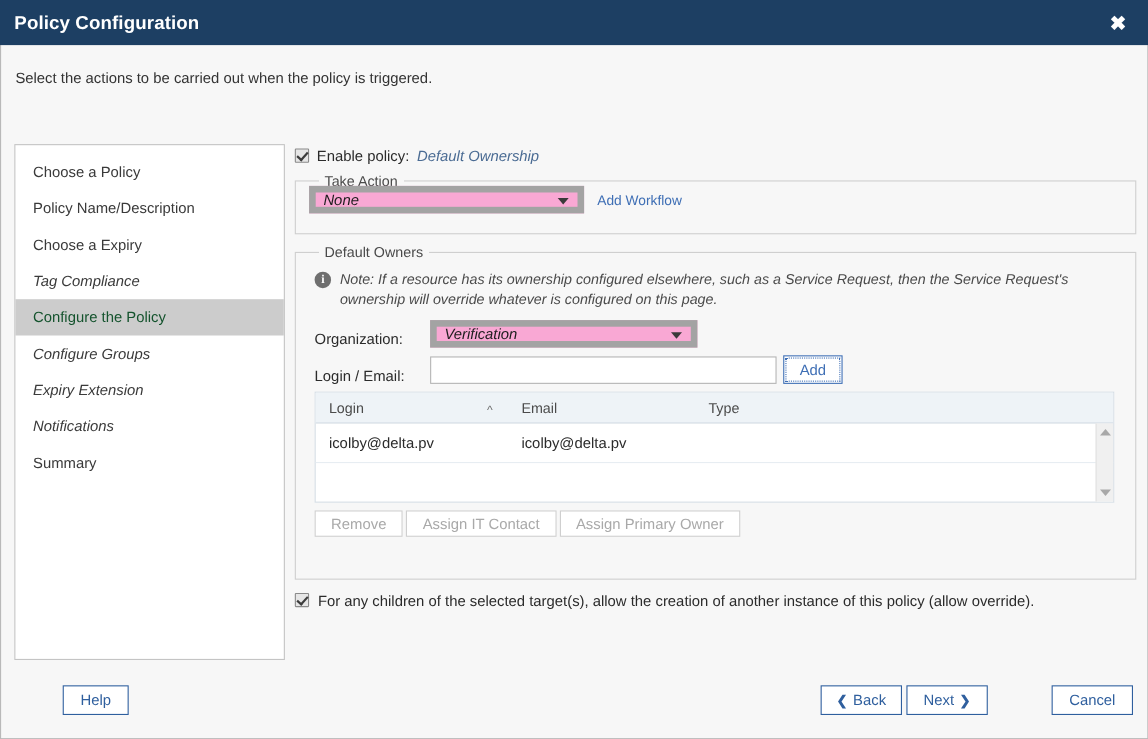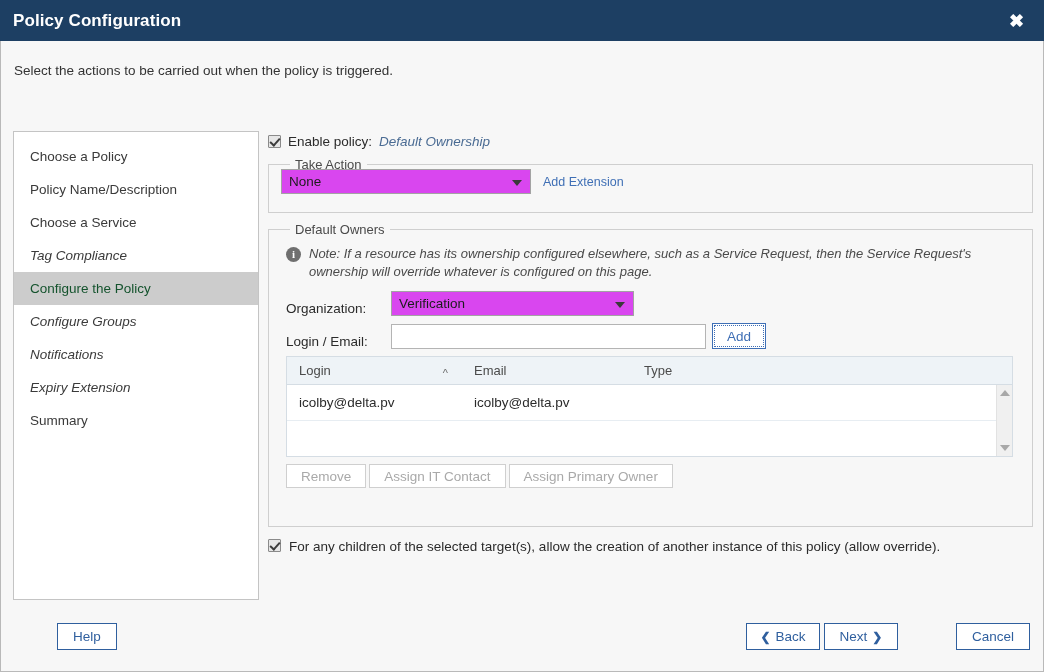--- a/index.html
+++ b/index.html
@@ -122,29 +122,30 @@
   legend {
     font-size: 13px;
     color: #4a4a4a;
     padding: 0 5px;
     margin-left: 9px;
   }
   #take-action-fs { height: 56px; padding: 0 12px; }
   .ta-inner { display: flex; align-items: center; gap: 12px; margin-top: -3px; }
   .select-box {
     position: relative;
-    background: #d946ef;
-    border: 1px solid #a3a3a3;
+    background: #f9a8d4;
+    border: 6px solid #a3a3a3;
     height: 25px;
     display: flex;
     align-items: center;
     padding: 0 22px 0 7px;
     font-size: 13.5px;
     color: #1c1c1c;
     cursor: pointer;
+    font-style: italic;
   }
   .select-box::after {
     content: "";
     position: absolute;
     right: 8px; top: 50%;
     margin-top: -2px;
     border-left: 5px solid transparent;
     border-right: 5px solid transparent;
     border-top: 6px solid #3a3a3a;
   }
@@ -349,44 +350,44 @@
     <span id="close-icon">✖</span>
   </div>
 
   <div id="intro">Select the actions to be carried out when the policy is triggered.</div>
 
   <div id="body-area">
 
     <div id="sidebar">
       <div class="side-item">Choose a Policy</div>
       <div class="side-item">Policy Name/Description</div>
-      <div class="side-item">Choose a Service</div>
+      <div class="side-item">Choose a Expiry</div>
       <div class="side-item italic">Tag Compliance</div>
       <div class="side-item active">Configure the Policy</div>
       <div class="side-item italic">Configure Groups</div>
+      <div class="side-item italic">Expiry Extension</div>
       <div class="side-item italic">Notifications</div>
-      <div class="side-item italic">Expiry Extension</div>
       <div class="side-item">Summary</div>
     </div>
 
     <div id="rightpane">
 
       <div class="row-enable">
         <span class="cbx checked"></span>
         <span class="enable-label">Enable policy:</span>
         <span class="policy-name">Default Ownership</span>
       </div>
 
       <fieldset id="take-action-fs">
         <legend>Take Action</legend>
         <div class="ta-inner">
           <div class="select-box" id="action-select">
             <span>None</span>
           </div>
-          <span class="link">Add Extension</span>
+          <span class="link">Add Workflow</span>
         </div>
       </fieldset>
 
       <fieldset id="owners-fs">
         <legend>Default Owners</legend>
 
         <div class="note">
           <span class="info-icon">i</span>
           <span class="note-text">Note: If a resource has its ownership configured elsewhere, such as a Service Request, then the Service Request's ownership will override whatever is configured on this page.</span>
         </div>

